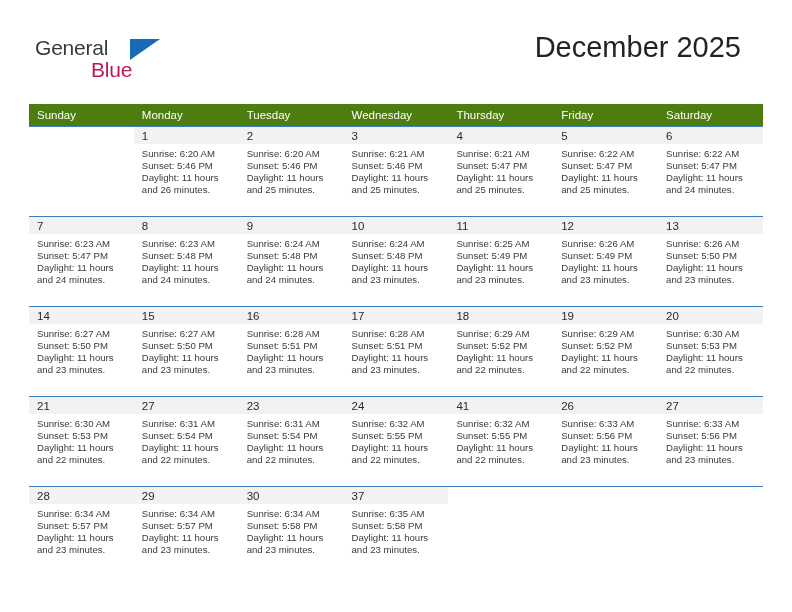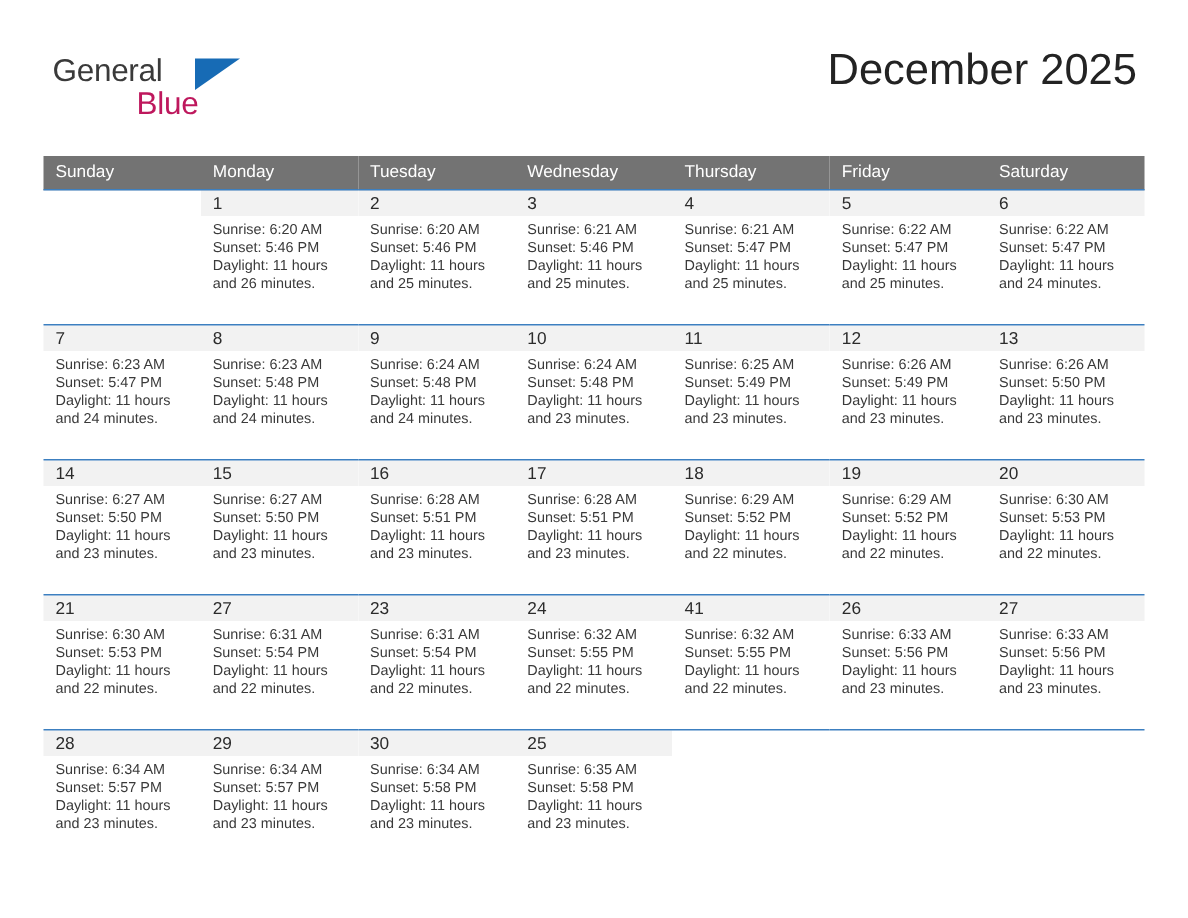--- a/index.html
+++ b/index.html
@@ -34,42 +34,42 @@
     border-left: 30px solid #176bb5;
     border-bottom: 21px solid transparent;
   }
   .logo-blue {
     position: absolute; left: 56px; top: 22px;
     font-size: 21px; color: #be185d; letter-spacing: -0.2px;
     line-height: 24px;
   }
   .title-block {
     position: absolute;
-    right: 34px; top: 30px;
+    right: 51px; top: 30px;
     text-align: left;
   }
   .cal-title {
     font-size: 29px; color: #232323; font-weight: normal;
     line-height: 34px; white-space: nowrap;
   }
   .cal-subtitle {
     font-size: 14.5px; color: #232323; line-height: 20px;
     margin-top: 9px; white-space: nowrap;
   }
 
   
   .calendar {
     position: absolute;
     left: 29px; top: 104px;
     width: 734px;
     border-collapse: collapse;
     table-layout: fixed;
   }
   .calendar th {
-    background: #737373;
+    background: #4d7c0f;
     color: #ffffff;
     font-size: 11.5px;
     font-weight: normal;
     text-align: left;
     padding: 5px 0 5px 8px;
     height: 21px;
     border: none;
   }
   .calendar td {
     width: 104.85px;
@@ -347,21 +347,21 @@
 and 23 minutes.</div>
           </td>
           <td class="cell-inner">
             <div class="daynum-row">30</div>
             <div class="evt">Sunrise: 6:34 AM
 Sunset: 5:58 PM
 Daylight: 11 hours
 and 23 minutes.</div>
           </td>
           <td class="cell-inner">
-            <div class="daynum-row">25</div>
+            <div class="daynum-row">37</div>
             <div class="evt">Sunrise: 6:35 AM
 Sunset: 5:58 PM
 Daylight: 11 hours
 and 23 minutes.</div>
           </td>
           <td class="cell-inner cell-empty">
             <div class="daynum-row"></div>
             <div class="evt"></div>
           </td>
           <td class="cell-inner cell-empty">

